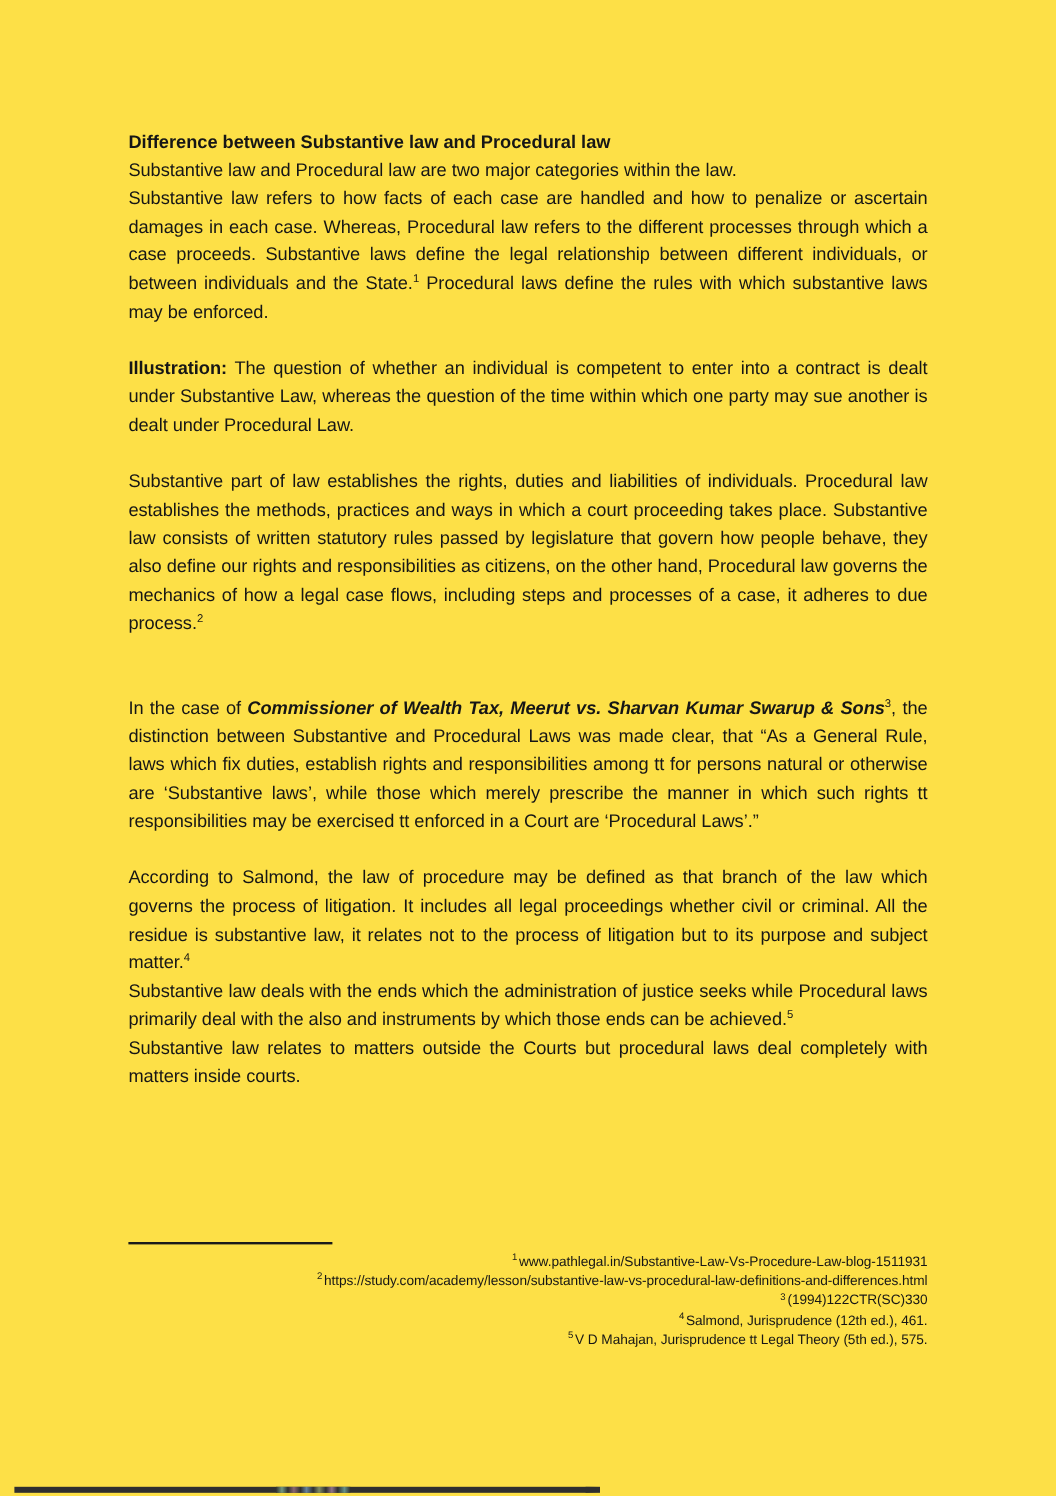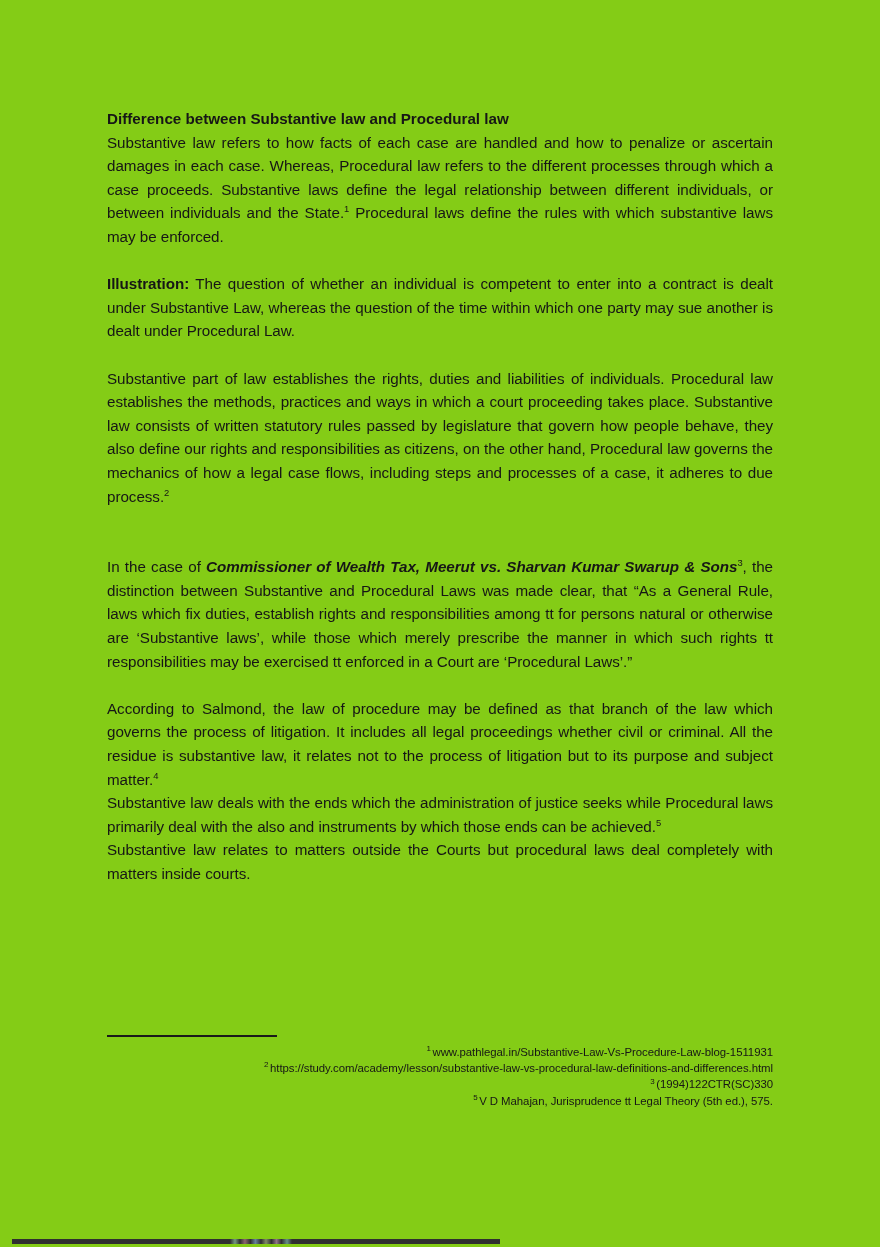--- a/index.html
+++ b/index.html
@@ -9,21 +9,21 @@
     background: #ffffff;
   }
   body {
     font-family: "Liberation Sans", sans-serif;
     color: #161616;
   }
   .page {
     position: relative;
     width: 880px;
     height: 1247px;
-    background: #84cc16;
+    background: #fde047;
     overflow: hidden;
     box-sizing: border-box;
   }
   .content {
     position: absolute;
     left: 107px;
     top: 107px;
     width: 666px;
   }
   
@@ -115,20 +115,23 @@
 </style>
 </head>
 <body>
 
 <div class="page">
 
   <div class="content">
 
     <h1 class="heading">Difference between Substantive law and Procedural law</h1>
 
+    <p class="para">
+      <span>Substantive law and Procedural law are two major categories within the law.</span>
+    </p>
 
     <p class="para">
       <span>Substantive law refers to how facts of each case are handled and how to penalize or ascertain damages in each case. Whereas, Procedural law refers to the different processes through which a case proceeds. Substantive laws define the legal relationship between different individuals, or between individuals and the State.</span><sup>1</sup><span> Procedural laws define the rules with which substantive laws may be enforced.</span>
     </p>
 
     <div class="gap"></div>
 
     <p class="para">
       <span class="lead">Illustration:</span><span> The question of whether an individual is competent to enter into a contract is dealt under Substantive Law, whereas the question of the time within which one party may sue another is dealt under Procedural Law.</span>
     </p>
@@ -170,20 +173,23 @@
 
     <div class="fn-block">
       <p class="fn">
         <sup>1</sup><span>www.pathlegal.in/Substantive-Law-Vs-Procedure-Law-blog-1511931</span>
       </p>
       <p class="fn">
         <sup>2</sup><span>https://study.com/academy/lesson/substantive-law-vs-procedural-law-definitions-and-differences.html</span>
       </p>
       <p class="fn">
         <sup>3</sup><span>(1994)122CTR(SC)330</span>
+      </p>
+      <p class="fn">
+        <sup>4</sup><span>Salmond, Jurisprudence (12th ed.), 461.</span>
       </p>
       <p class="fn">
         <sup>5</sup><span>V D Mahajan, Jurisprudence tt Legal Theory (5th ed.), 575.</span>
       </p>
     </div>
 
   </div>
 
   <div class="scan-bar">
     <div class="scan-bar-tint"></div>

